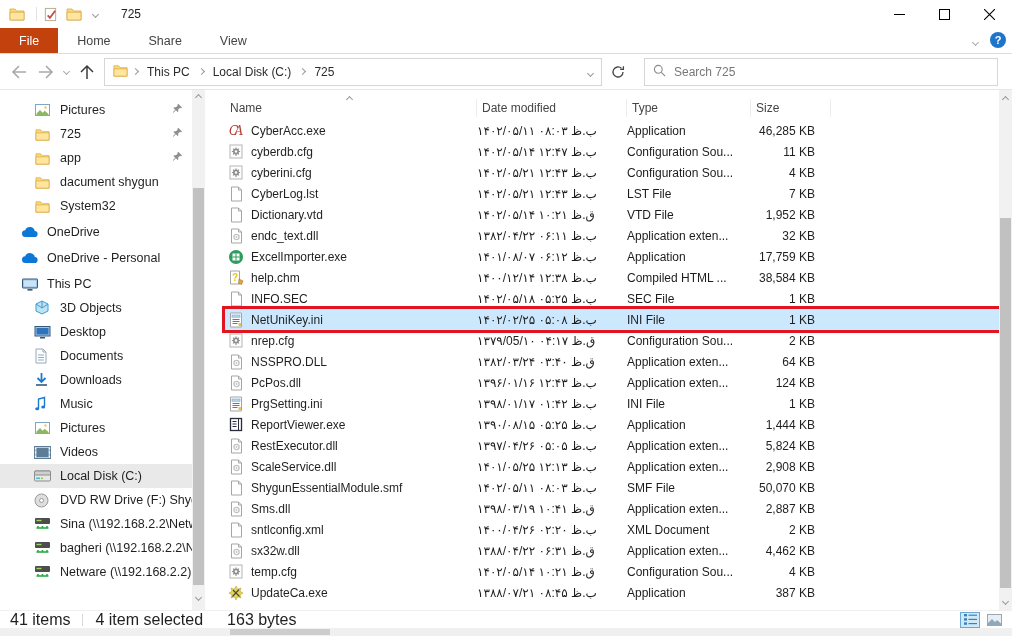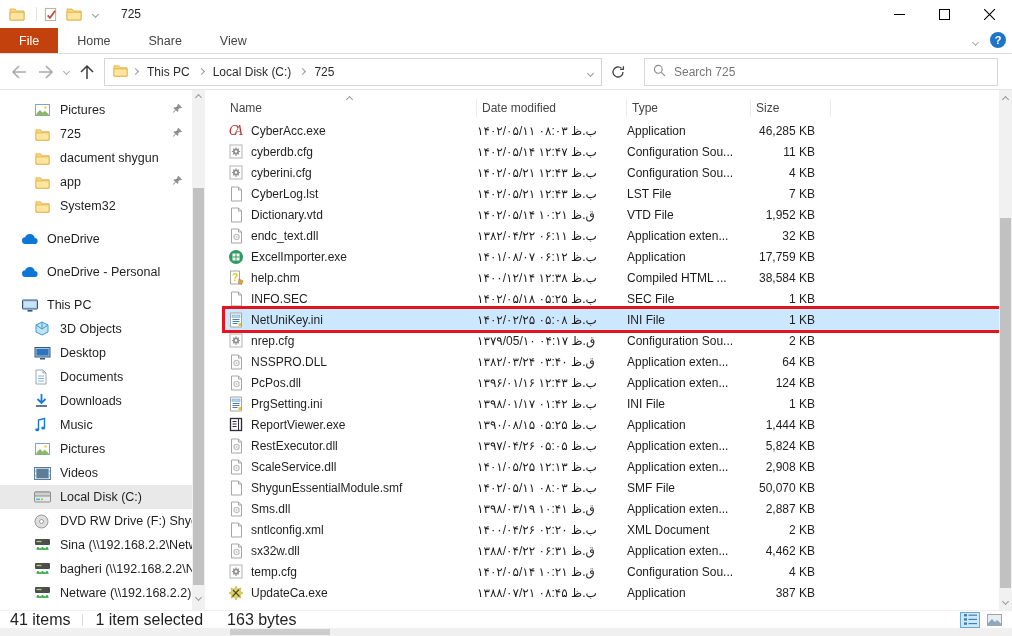--- a/index.html
+++ b/index.html
@@ -29,21 +29,21 @@
   .refresh-btn{width:32px;height:28px;display:flex;align-items:center;justify-content:center}
   .search{flex:1;height:28px;border:1px solid #d6d6d6;display:flex;align-items:center;padding:0 8px;margin:0 8px 0 10px;background:#fff}
   .search input{border:none;outline:none;flex:1;font-family:"Liberation Sans",sans-serif;font-size:12px;color:#6d28d9;margin-left:8px;background:transparent}
   .search input::placeholder{color:#777}
 
   
   .main{display:flex;height:520px;background:#fff}
   .sidebar{width:192px;padding-top:8px;overflow:hidden;flex:none}
   .side-item{height:24px;display:flex;align-items:center;padding-left:34px;font-size:12.5px;white-space:nowrap;position:relative;overflow:hidden}
   .side-item.lvl0{padding-left:21px}
-  .side-item.gap{margin-top:9px}
+  .side-item.gap{margin-top:2px}
   .side-item.selected{background:#e9e9e9}
   .side-item .s-ico{width:18px;height:16px;margin-right:8px;flex:none;display:flex;align-items:center}
   .side-item .pin{position:absolute;right:9px;top:5px}
 
   .sb-scroll,.v-scroll{width:13px;background:#f1f1f1;position:relative;flex:none}
   .scroll-thumb{position:absolute;left:1px;right:1px;background:#c1c1c1}
   .scroll-arrow{position:absolute;left:0;right:0;height:14px;display:flex;align-items:center;justify-content:center}
 
   .content{flex:1;position:relative;overflow:hidden}
   .headers{display:flex;height:25px;margin-left:20px;margin-top:5px;font-size:12px;color:#454545;position:relative;align-items:center}
@@ -226,33 +226,33 @@
             <path d="M9.5 1.5l5 5-1.2 1-2-.3-2.3 2.3.3 2.6-1.1 1.1-2.6-2.6L2 14.2l-.9-.9 3.6-3.6L2.1 7.1l1.1-1.1 2.6.3 2.3-2.3-.3-2z" fill="#8f8f8f"></path>
           </svg></span>
       </div>
       <div class="side-item">
         <span class="s-ico">
           <svg width="17" height="15" viewBox="0 0 16 16">
             <path d="M1 3h5l1.5 2H15v9H1z" fill="#ffd978" stroke="#d8ab45" stroke-width=".8"></path>
             <path d="M1 6.2h14v7.8H1z" fill="#ffe59e" stroke="#d8ab45" stroke-width=".8"></path>
           </svg>
         </span>
-        <span>dacument shygun</span>
-      </div>
-      <div class="side-item">
-        <span class="s-ico">
-          <svg width="17" height="15" viewBox="0 0 16 16">
-            <path d="M1 3h5l1.5 2H15v9H1z" fill="#ffd978" stroke="#d8ab45" stroke-width=".8"></path>
-            <path d="M1 6.2h14v7.8H1z" fill="#ffe59e" stroke="#d8ab45" stroke-width=".8"></path>
-          </svg>
-        </span>
         <span>app</span>
         <span class="pin"><svg width="11" height="11" viewBox="0 0 16 16">
             <path d="M9.5 1.5l5 5-1.2 1-2-.3-2.3 2.3.3 2.6-1.1 1.1-2.6-2.6L2 14.2l-.9-.9 3.6-3.6L2.1 7.1l1.1-1.1 2.6.3 2.3-2.3-.3-2z" fill="#8f8f8f"></path>
           </svg></span>
+      </div>
+      <div class="side-item">
+        <span class="s-ico">
+          <svg width="17" height="15" viewBox="0 0 16 16">
+            <path d="M1 3h5l1.5 2H15v9H1z" fill="#ffd978" stroke="#d8ab45" stroke-width=".8"></path>
+            <path d="M1 6.2h14v7.8H1z" fill="#ffe59e" stroke="#d8ab45" stroke-width=".8"></path>
+          </svg>
+        </span>
+        <span>dacument shygun</span>
       </div>
       <div class="side-item">
         <span class="s-ico">
           <svg width="17" height="15" viewBox="0 0 16 16">
             <path d="M1 3h5l1.5 2H15v9H1z" fill="#ffd978" stroke="#d8ab45" stroke-width=".8"></path>
             <path d="M1 6.2h14v7.8H1z" fill="#ffe59e" stroke="#d8ab45" stroke-width=".8"></path>
           </svg>
         </span>
         <span>System32</span>
       </div>
@@ -797,21 +797,21 @@
     <div class="scroll-thumb" style="top:128px;height:370px"></div>
     <span class="scroll-arrow" style="bottom:2px">
         <i class="chev sm down gray"></i>
       </span>
   </div>
 </div>
 
 <div class="statusbar">
   <span>41 items</span>
   <span class="st-sep"></span>
-  <span>1 item selected</span>
+  <span>4 item selected</span>
   <span style="margin-left:24px">163 bytes</span>
   <div class="st-views">
     <span class="view-btn active">
       <svg width="13" height="11" viewBox="0 0 13 11">
           <rect x="0" y="0" width="3" height="2.4" fill="#3f7fb5"></rect>
           <rect x="0" y="4.2" width="3" height="2.4" fill="#3f7fb5"></rect>
           <rect x="0" y="8.4" width="3" height="2.4" fill="#3f7fb5"></rect>
           <line x1="4.5" y1="1.2" x2="13" y2="1.2" stroke="#3f7fb5" stroke-width="1.2"></line>
           <line x1="4.5" y1="5.4" x2="13" y2="5.4" stroke="#3f7fb5" stroke-width="1.2"></line>
           <line x1="4.5" y1="9.6" x2="13" y2="9.6" stroke="#3f7fb5" stroke-width="1.2"></line>

